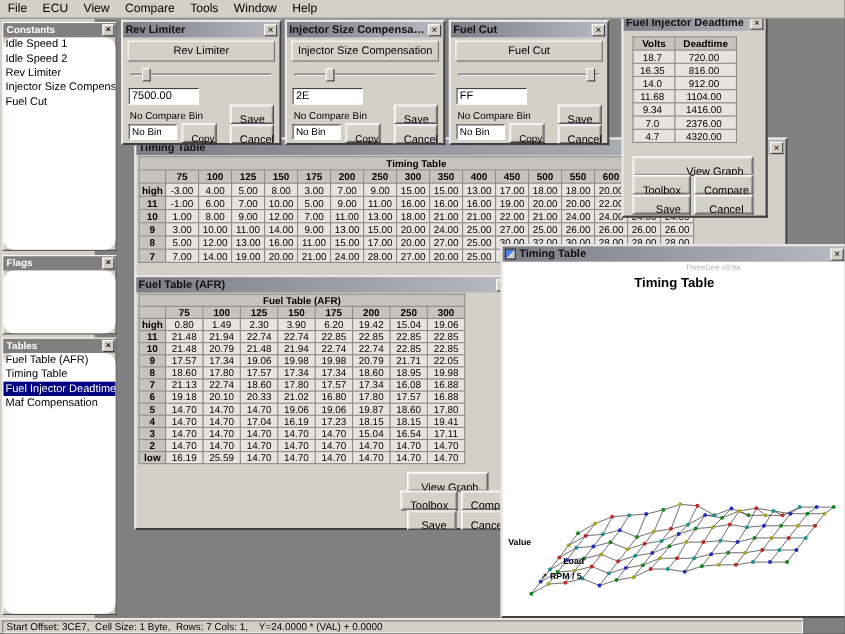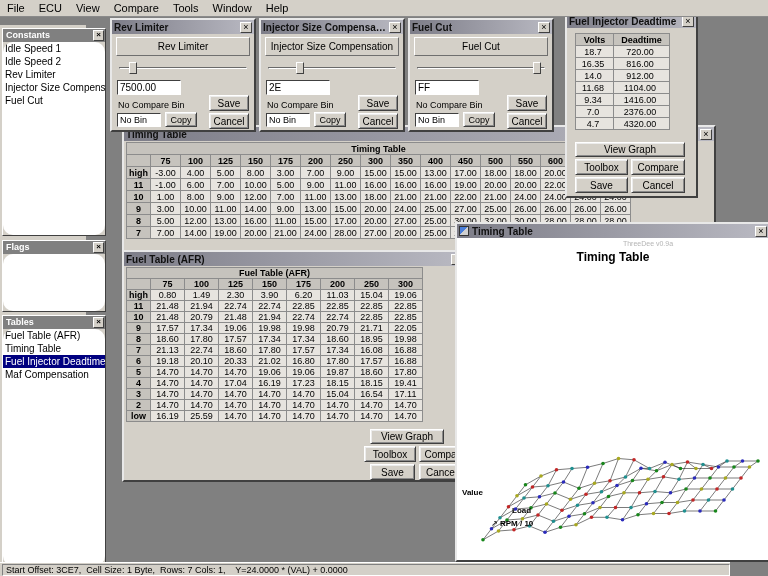--- a/index.html
+++ b/index.html
@@ -13,21 +13,21 @@
   .menu-item { font-size:11px; color:#000; padding:1px 7px; white-space:nowrap; }
 
   
   .statusbar { position:absolute; bottom:0; left:0; width:730px; height:14px; background:#d4d0c8;
                border-top:1px solid #fff; display:flex; align-items:center; z-index:60; }
   .status-well { margin-left:2px; width:763px; height:12px; border:1px solid;
                  border-color:#808080 #ffffff #ffffff #808080; font-size:9px; line-height:10px;
                  padding-left:3px; white-space:pre; overflow:hidden; color:#000; }
 
   
-  .sidebar { position:absolute; top:25px; left:0; width:86px; bottom:14px; background:#d4d0c8; z-index:40; }
+  .sidebar { position:absolute; top:17px; left:0; width:86px; bottom:14px; background:#d4d0c8; z-index:40; }
   .panel { position:absolute; left:2px; width:104px; background:#d4d0c8; border:1px solid;
            border-color:#ffffff #404040 #404040 #ffffff; }
   .panel-title { height:13px; background:#808080; color:#fff; font-size:9px; font-weight:bold;
                  line-height:13px; padding-left:3px; position:relative; }
   .panel-close { position:absolute; right:1px; top:1px; width:11px; height:11px; background:#d4d0c8;
                  border:1px solid; border-color:#fff #404040 #404040 #fff; color:#000;
                  font-size:8px; line-height:8px; text-align:center; }
   .panel-body { position:absolute; top:13px; left:0; right:0; bottom:0; background:#fff; overflow:hidden;border-radius:10px; }
   .list-item { font-size:10px; line-height:13px; padding-left:2px; white-space:nowrap; overflow:hidden; color:#000; }
   .list-item.selected { background:#000080; color:#fff; }
@@ -41,21 +41,21 @@
                 overflow:hidden; text-overflow:ellipsis; }
   .close-btn { flex:0 0 auto; width:12px; height:11px; background:#d4d0c8; border:1px solid;
                border-color:#fff #404040 #404040 #fff; font-size:9px; line-height:8px;
                text-align:center; color:#000; }
   .win-icon { flex:0 0 auto; width:10px; height:10px; margin-right:3px;
               background:linear-gradient(135deg,#4a7edb 50%,#d0d0d0 50%); border:1px solid #333; }
   .win-body { position:absolute; top:14px; left:0; right:0; bottom:0; }
 
   .btn { background:#d4d0c8; border:1px solid; border-color:#fff #404040 #404040 #fff;
          box-shadow: inset 1px 1px 0 #ececec, inset -1px -1px 0 #8a8a8a;
-         font-size:10px; font-family:inherit; color:#000; text-align:center; padding:0; }
+         font-size:10px; font-family:inherit; color:#000; text-align:right; padding:8px; }
   .sunken { background:#fff; border:1px solid; border-color:#404040 #fff #fff #404040; }
 
   
   .const-label { position:absolute; left:4px; right:4px; top:3px; height:19px; border:1px solid;
                  border-color:#fff #6f6f6f #6f6f6f #fff; text-align:center; font-size:10px;
                  line-height:17px; white-space:nowrap; overflow:hidden; }
   .slider { position:absolute; left:7px; right:7px; top:27px; height:14px; }
   .slider .track { position:absolute; left:0; right:0; top:6px; height:2px; background:#9a9a9a;
                    border:1px solid; border-color:#6a6a6a #fff #fff #6a6a6a; }
   .slider .thumb { position:absolute; top:1px; width:8px; height:12px; background:#d4d0c8;
@@ -400,21 +400,21 @@
                 <th>250</th>
                 <th>300</th>
               </tr>
               <tr>
                 <th class="rowh">high</th>
                 <td>0.80</td>
                 <td>1.49</td>
                 <td>2.30</td>
                 <td>3.90</td>
                 <td>6.20</td>
-                <td>11.03</td>
+                <td>19.42</td>
                 <td>15.04</td>
                 <td>19.06</td>
               </tr>
               <tr>
                 <th class="rowh">11</th>
                 <td>21.48</td>
                 <td>21.94</td>
                 <td>22.74</td>
                 <td>22.74</td>
                 <td>22.85</td>
@@ -667,21 +667,21 @@
           <circle cx="208" cy="74.25" r="1.8" fill="#2b2bbb"></circle>
           <circle cx="223.5" cy="80.5" r="1.8" fill="#18861b"></circle>
           <circle cx="239" cy="80.5" r="1.8" fill="#a8a820"></circle>
           <circle cx="254.5" cy="80.5" r="1.8" fill="#c22727"></circle>
           <circle cx="270" cy="73" r="1.8" fill="#1f8f8f"></circle>
           <circle cx="285.5" cy="73" r="1.8" fill="#2b2bbb"></circle>
           <circle cx="301" cy="73" r="1.8" fill="#18861b"></circle>
         </svg>
       <div class="axis-label axis-value">Value</div>
       <div class="axis-label axis-load">Load</div>
-      <div class="axis-label axis-rpm"><span class="axis-arrow">↗ </span><span>RPM / 10</span></div>
+      <div class="axis-label axis-rpm"><span class="axis-arrow">↗ </span><span>RPM / 5</span></div>
     </div>
   </div>
 
   <div class="window" style="left:565px;top:12px;width:133px;height:186px;z-index:30">
     <div class="titlebar">
       <span class="title-text">Fuel Injector Deadtime</span>
       <span class="close-btn">×</span>
     </div>
     <div class="win-body">
       <div class="dt-wrap">

